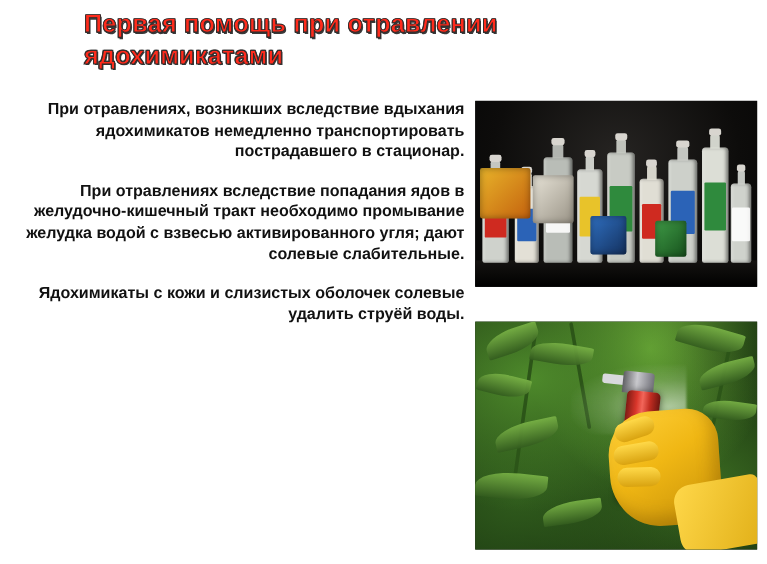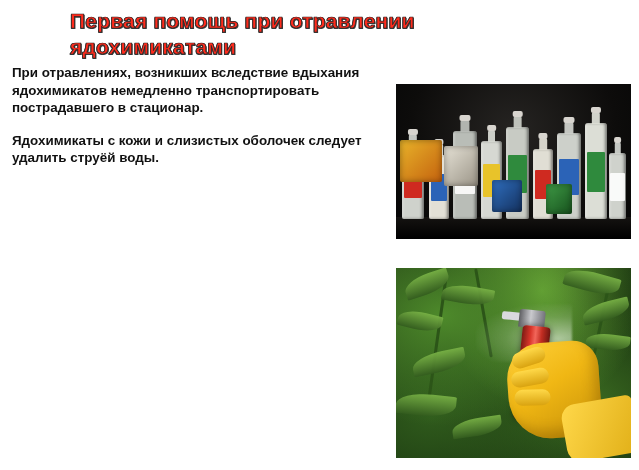--- a/index.html
+++ b/index.html
@@ -33,26 +33,27 @@
     text-shadow:
       1px 1px 0 #3a3a3a,
       -0.5px -0.5px 0 #3a3a3a,
       0.5px -0.5px 0 #3a3a3a,
       -0.5px 0.5px 0 #3a3a3a;
     letter-spacing: 0.2px;
   }
   .body-text {
     position: absolute;
     left: 12px;
-    top: 64px;
+    top: 82px;
     width: 375px;
     font-size: 13.4px;
     font-weight: bold;
     line-height: 17.6px;
     color: #111111;
+    text-align: right;
   }
   .para {
     margin: 0 0 15px 0;
   }
   .para:last-child {
     margin-bottom: 0;
   }
   
   .photo {
     position: absolute;
@@ -226,21 +227,22 @@
 </style>
 </head>
 <body>
 
 <div class="slide">
 
   <div class="title">Первая помощь при отравлении ядохимикатами</div>
 
   <div class="body-text">
     <p class="para">При отравлениях, возникших вследствие вдыхания ядохимикатов  немедленно транспортировать пострадавшего в стационар.</p>
-    <p class="para"> Ядохимикаты с кожи и слизистых оболочек следует удалить струёй воды.</p>
+    <p class="para">При отравлениях вследствие попадания ядов в желудочно-кишечный тракт необходимо промывание желудка водой с взвесью активированного угля; дают солевые слабительные.</p>
+    <p class="para"> Ядохимикаты с кожи и слизистых оболочек солевые удалить струёй воды.</p>
   </div>
 
   <div class="photo photo-bottles">
     <div class="bottles-stage">
       <div class="shelf"></div>
 
       <div class="bt" style="left:6px;width:22px;height:74px;background:#cfd2cc;">
         <div class="lbl red"></div>
       </div>
       <div class="bt" style="left:33px;width:20px;height:64px;background:#e3e0d6;">

